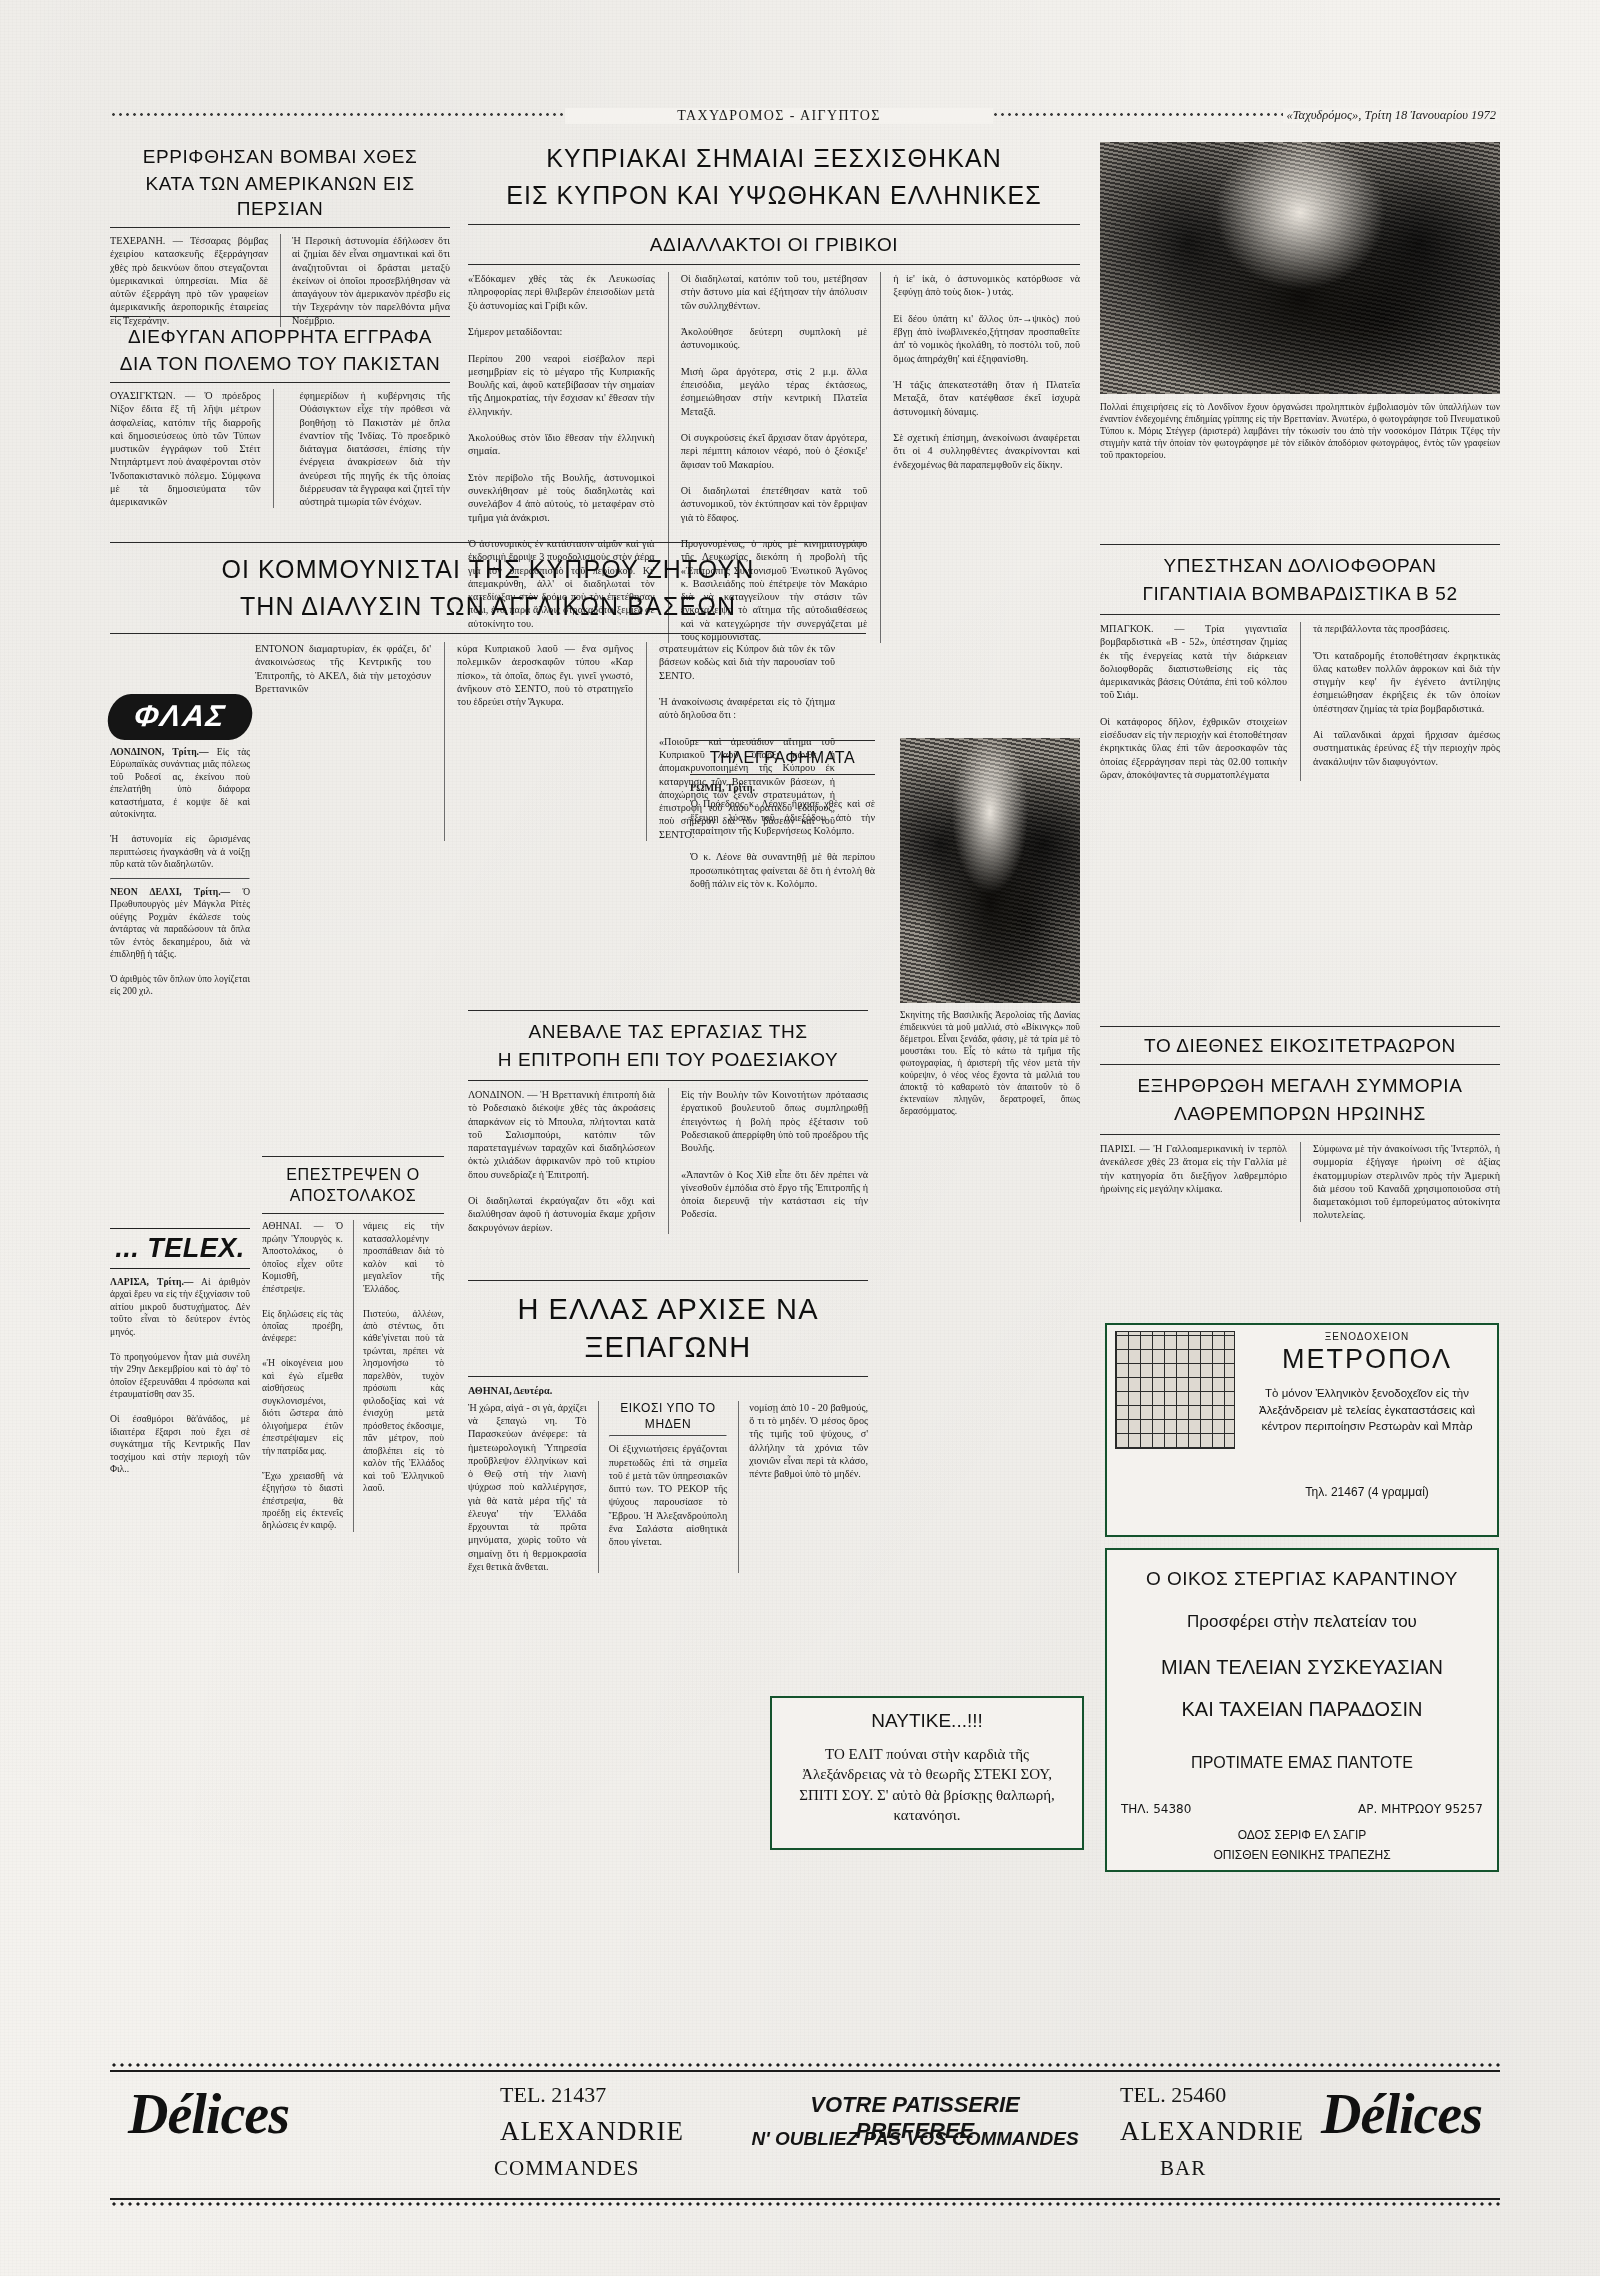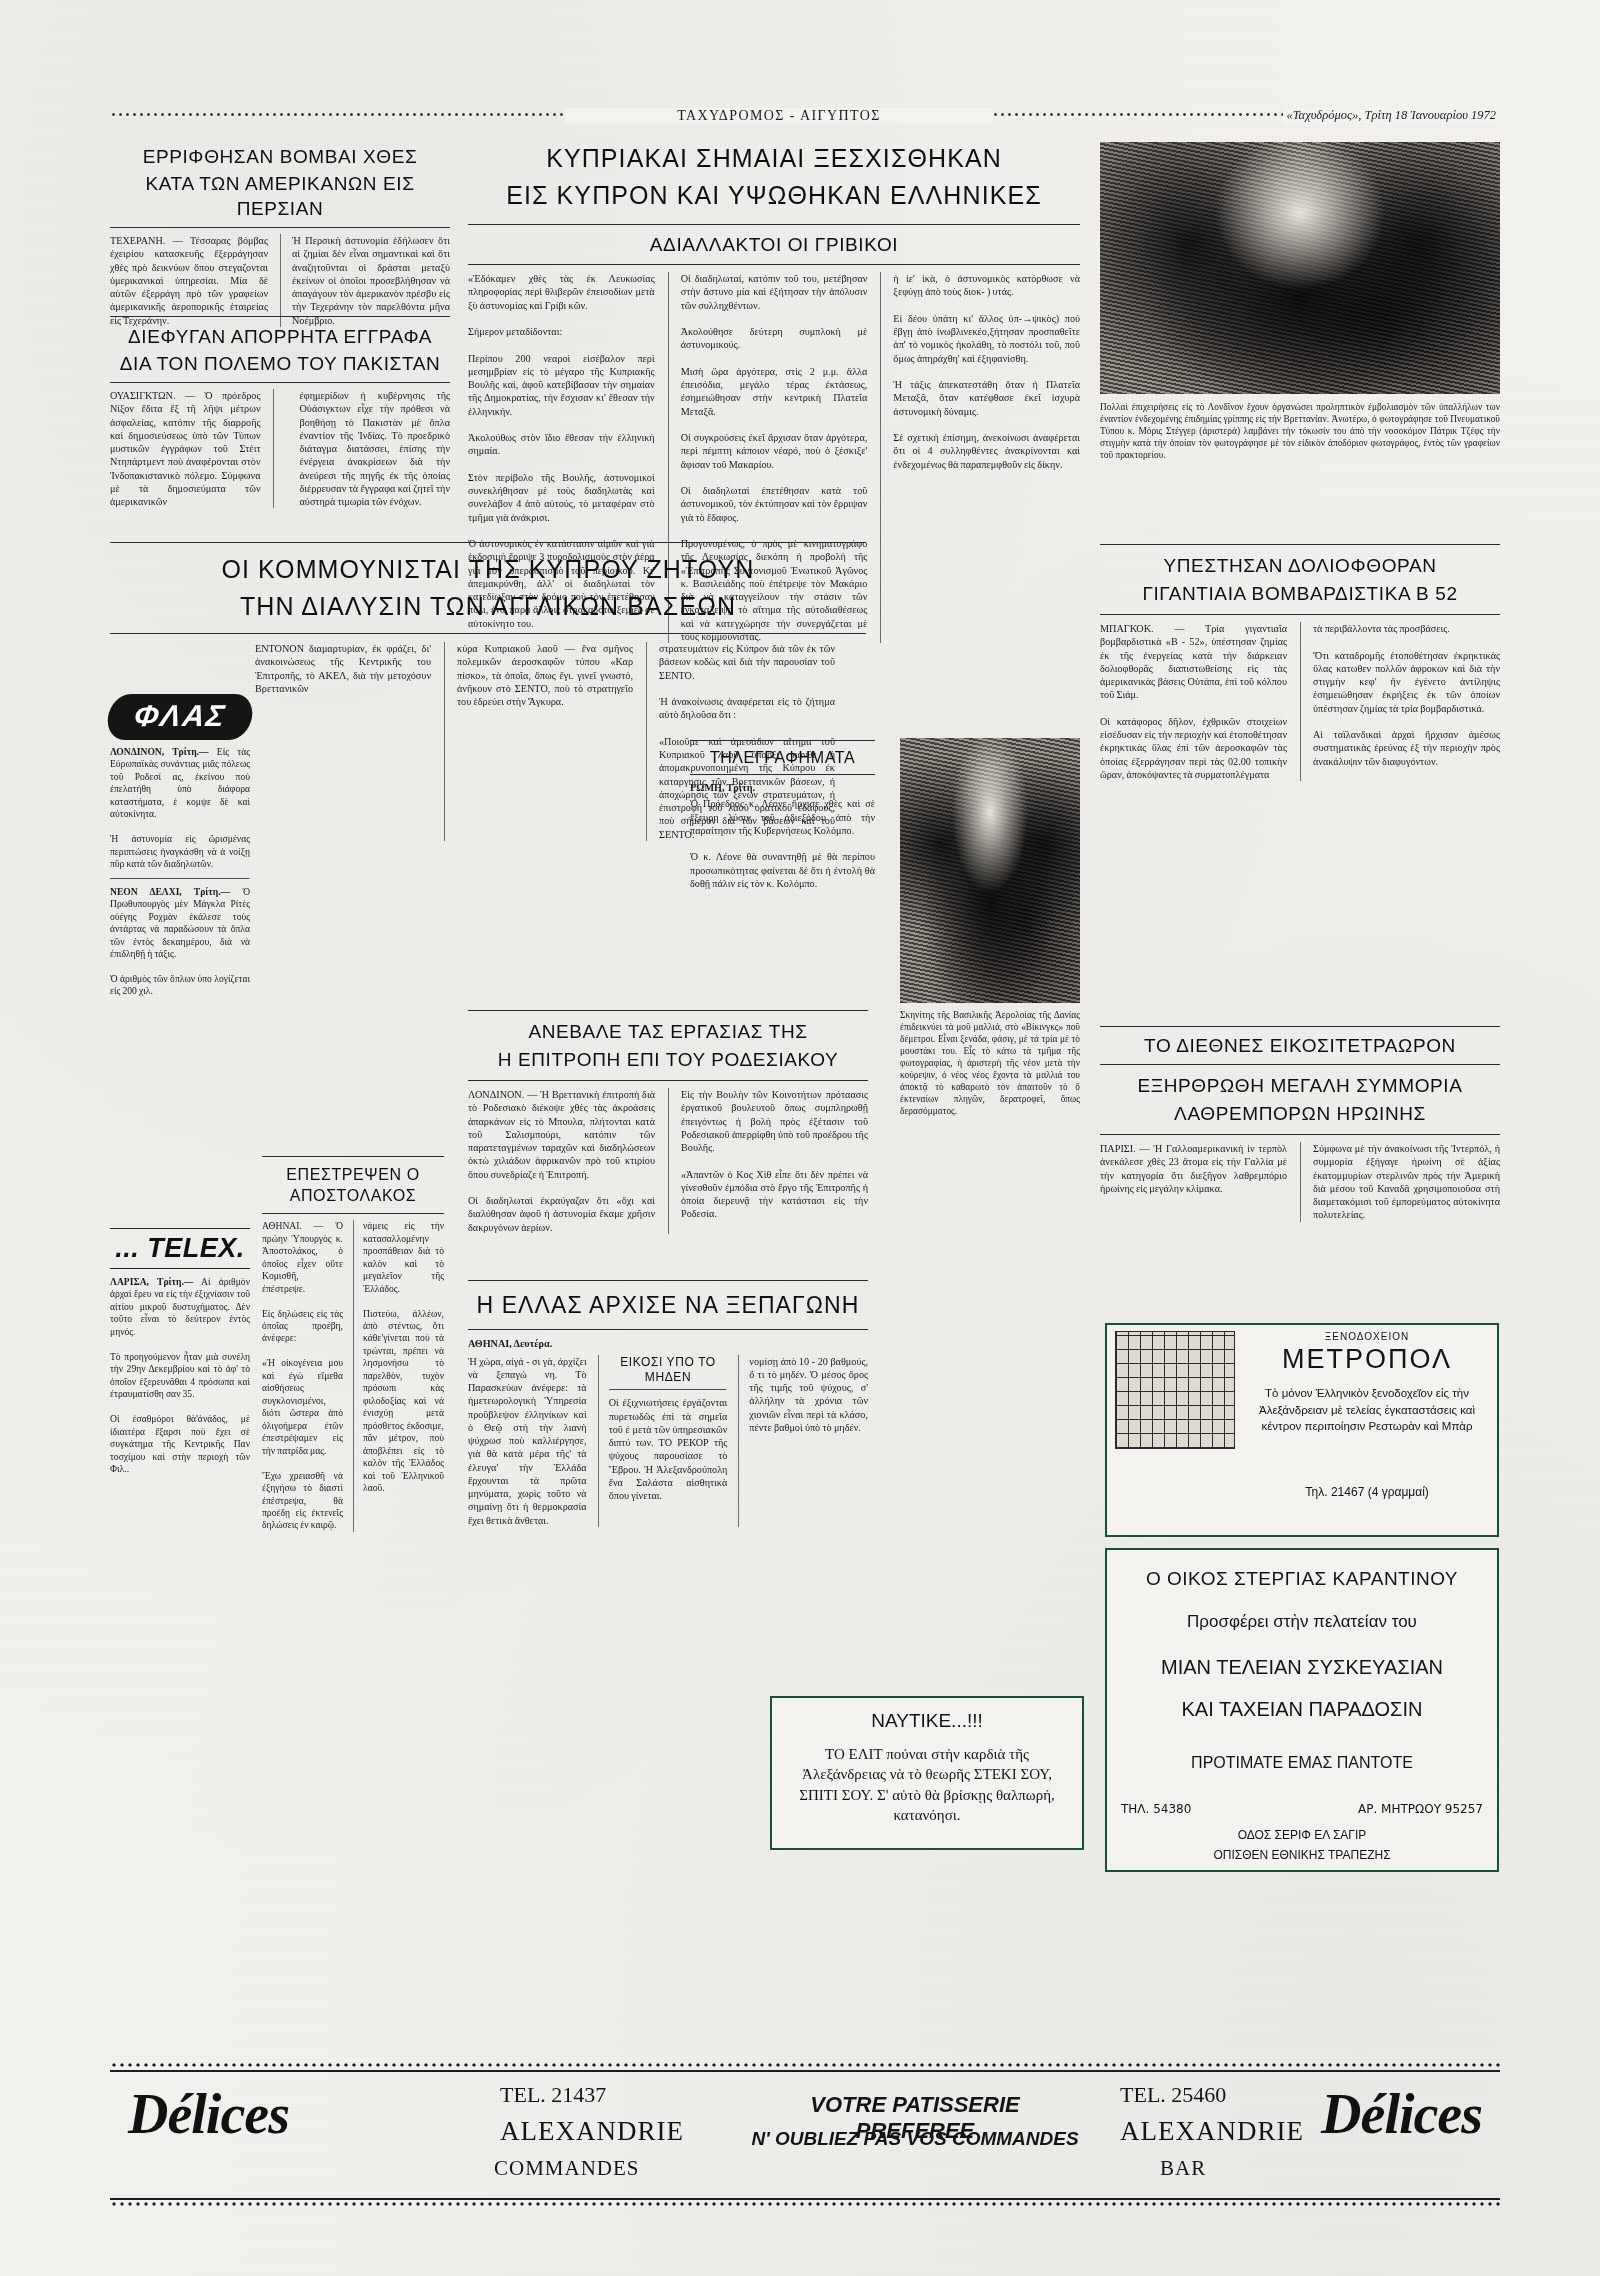--- a/index.html
+++ b/index.html
@@ -376,21 +376,21 @@
 
 Ἔχω χρειασθῆ νὰ ἐξηγήσω τὸ διαστὶ ἐπέστρεψα, θὰ προέδῃ εἰς ἐκτενεῖς δηλώσεις ἐν καιρῷ.</div>
         <div class="body-col" style="width:84px; white-space:pre-line; font-size:9.6px; border-left:1px solid #6d6d6d; padding-left:9px;">νάμεις εἰς τὴν κατασαλλομένην προσπάθειαν διὰ τὸ καλὸν καὶ τὸ μεγαλεῖον τῆς Ἑλλάδος.
 
 Πιστεύω, ἀλλέων, ἀπὸ στέντως, ὅτι κάθε'γίνεται ποὺ τὰ τρώνται, πρέπει νὰ λησμονήσω τὸ παρελθὸν, τυχὸν πρόσωπι κὰς φιλοδοξίας καὶ νά ἐνισχύῃ μετὰ πρόσθετος ἐκδοσιμε, πᾶν μέτρον, ποὺ ἀποβλέπει εἰς τὸ καλὸν τῆς Ἑλλάδος καὶ τοῦ Ἑλληνικοῦ λαοῦ.</div>
       </div>
     </div>
 
     <div class="blk" style="left:358px; top:1172px; width:400px;">
       <hr class="rule" style="margin-bottom:9px;">
-      <div class="hl hl-lg" style="font-size:23px; margin-bottom:9px;">Η ΕΛΛΑΣ ΑΡΧΙΣΕ ΝΑ ΞΕΠΑΓΩΝΗ</div>
+      <div class="hl hl-lg" style="font-size:29px; margin-bottom:9px;">Η ΕΛΛΑΣ ΑΡΧΙΣΕ ΝΑ ΞΕΠΑΓΩΝΗ</div>
       <hr class="rule" style="margin-bottom:7px;">
       <div class="body-col bold" style="margin-bottom:4px;">ΑΘΗΝΑΙ, Δευτέρα.</div>
       <div style="display:flex; gap:11px;">
         <div class="body-col" style="width:122px;">Ἡ χώρα, αἰγά - σι γὰ, ἀρχίζει νὰ ξεπαγώ νη. Τὸ Παρασκεύων ἀνέφερε: τὰ ἡμετεωρολογικὴ Ὑπηρεσία προῦβλεψον ἑλληνίκων καὶ ὁ Θεῷ στὴ τὴν λιανὴ ψύχρωσ ποὺ καλλιέργησε, γιὰ θὰ κατὰ μέρα τῆς' τὰ ἐλευγα' τὴν Ἑλλάδα ἔρχουνται τὰ πρῶτα μηνύματα, χωρὶς τοῦτο νὰ σημαίνῃ ὅτι ἡ θερμοκρασία ἔχει θετικὰ ἄνθεται.</div>
         <div style="width:122px; border-left:1px solid #6d6d6d; padding-left:10px;">
           <div class="hl hl-xs" style="font-size:12px; margin-bottom:2px;">ΕΙΚΟΣΙ ΥΠΟ ΤΟ ΜΗΔΕΝ</div>
           <hr class="rule-thin" style="margin:3px 0 5px 0;">
           <div class="body-col">Οἱ ἐξιχνιωτήσεις ἐργάζονται πυρετωδῶς ἐπὶ τὰ σημεῖα τοῦ ἐ μετὰ τῶν ὑπηρεσιακῶν διπτύ των.
 
 ΤΟ ΡΕΚΟΡ τῆς ψύχους παρουσίασε τὸ Ἕβρου. Ἡ Ἀλεξανδρούπολη ἕνα Σαλάστα αἰσθητικὰ ὅπου γίνεται.</div>

